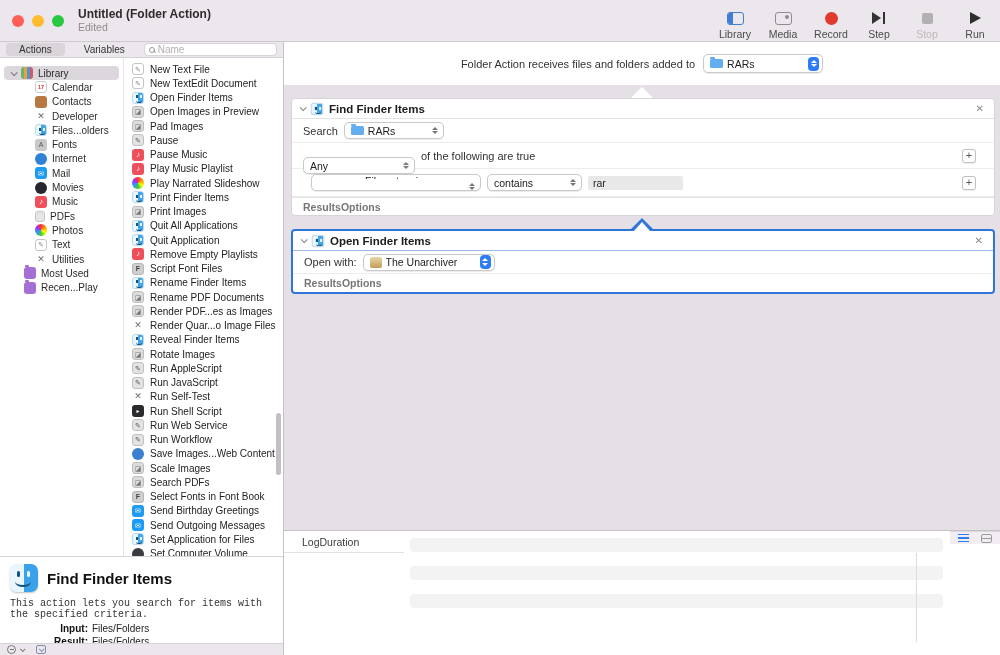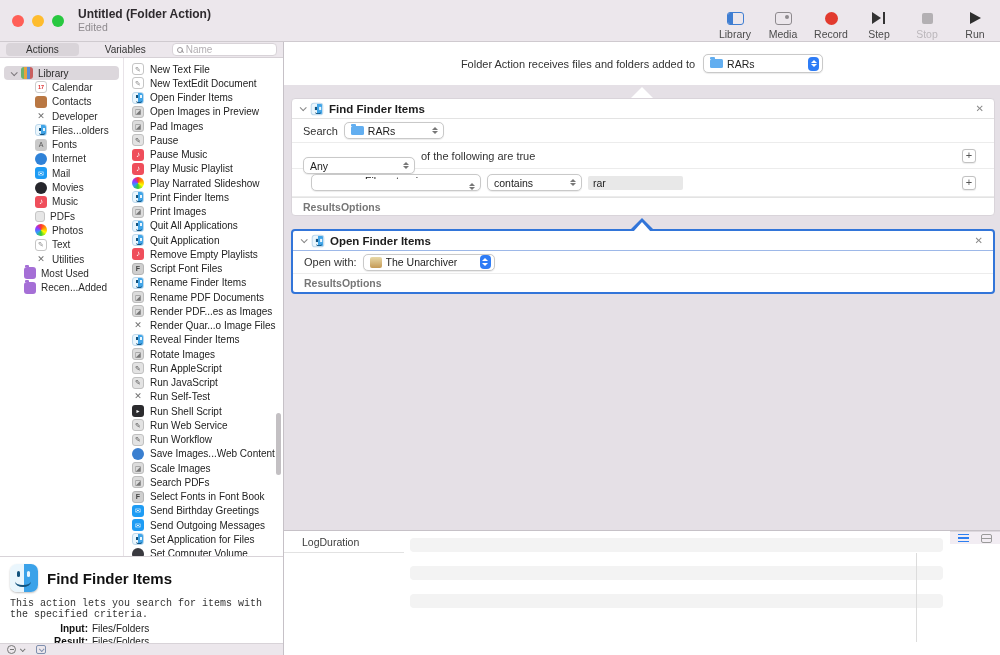--- a/index.html
+++ b/index.html
@@ -28,21 +28,21 @@
   .ic-step::before{content:"";position:absolute;left:0;top:0;border-left:9px solid #333;border-top:6px solid transparent;border-bottom:6px solid transparent;}
   .ic-step::after{content:"";position:absolute;right:1px;top:0;width:2px;height:12px;background:#333;}
   .ic-stop{width:11px;height:11px;border-radius:2px;background:#b3b0b3;}
   .ic-run{width:0;height:0;border-left:11px solid #2e2e2e;border-top:6.5px solid transparent;border-bottom:6.5px solid transparent;}
 
   
   .main { display:flex; height:613px; }
   .left-panel { width:284px; background:#fff; border-right:1px solid #c6c1c7; display:flex; flex-direction:column; }
 
   .tabbar { height:16px; background:#ece7ec; border-bottom:1px solid #d6d1d6; display:flex; align-items:center; padding:0 6px; gap:6px; flex:none; }
-  .tab { font-size:10px; color:#333; padding:1px 20px; border-radius:4px; }
+  .tab { font-size:10px; color:#333; padding:1px 13px; border-radius:4px; }
   .tab.active { background:#d9d4d9; }
   .searchbox { flex:1; height:13px; background:#fff; border:1px solid #d8d3d8; border-radius:4px; display:flex; align-items:center; padding:0 4px; gap:3px; }
   .mag { width:6px; height:6px; border:1.2px solid #9a969a; border-radius:50%; position:relative; flex:none; }
   .mag::after{content:"";position:absolute;width:3px;height:1.2px;background:#9a969a;transform:rotate(45deg);right:-2.5px;bottom:-1px;}
   .searchbox input { border:none; outline:none; width:100%; font-size:10px; background:transparent; color:#333; }
   .searchbox input::placeholder { color:#b3afb3; }
 
   .panel-body { flex:1; display:flex; min-height:0; }
   .sidebar { width:124px; border-right:1px solid #e8e3e8; padding-top:8px; overflow:hidden; }
   .sb-row { display:flex; align-items:center; gap:5px; height:14.3px; padding-left:20px; margin:0 4px; border-radius:4px; font-size:10px; color:#2b2b2b; white-space:nowrap; }
@@ -291,21 +291,21 @@
           <span class="sb-label">Utilities</span>
         </div>
           <div class="sb-row">
 
           <span class="ic ic-smartfolder"></span>
           <span class="sb-label">Most Used</span>
         </div>
           <div class="sb-row">
 
           <span class="ic ic-smartfolder"></span>
-          <span class="sb-label">Recen...Added</span>
+          <span class="sb-label">Recen...Play</span>
         </div>
         </div>
       <div class="actions-list">
         <div>
 
         <div class="al-row">
             <span class="ic ic-text"></span>
             <span>New Text File</span>
           </div>
             <div class="al-row">

